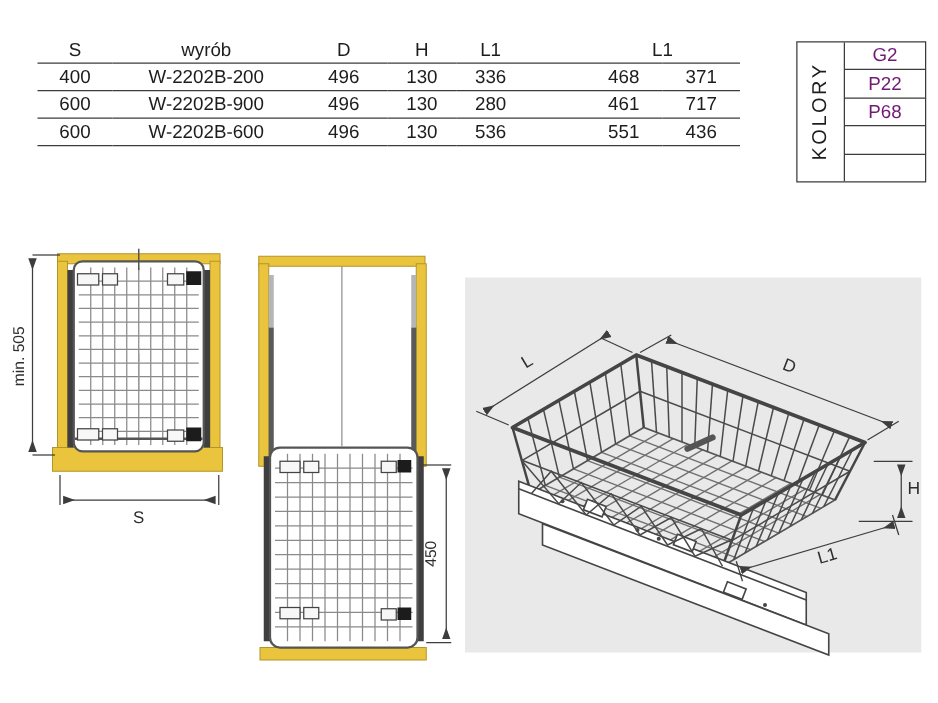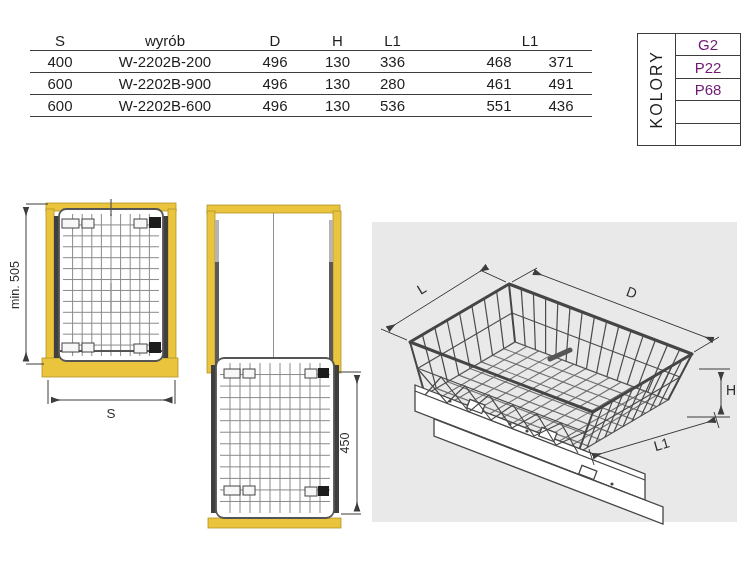--- a/index.html
+++ b/index.html
@@ -68,21 +68,21 @@
         <td>371</td>
       </tr>
       <tr>
         <td>600</td>
         <td>W-2202B-900</td>
         <td>496</td>
         <td>130</td>
         <td>280</td>
         <td></td>
         <td>461</td>
-        <td>491</td>
+        <td>717</td>
       </tr>
       <tr>
         <td>600</td>
         <td>W-2202B-600</td>
         <td>496</td>
         <td>130</td>
         <td>536</td>
         <td></td>
         <td>551</td>
         <td>436</td>

